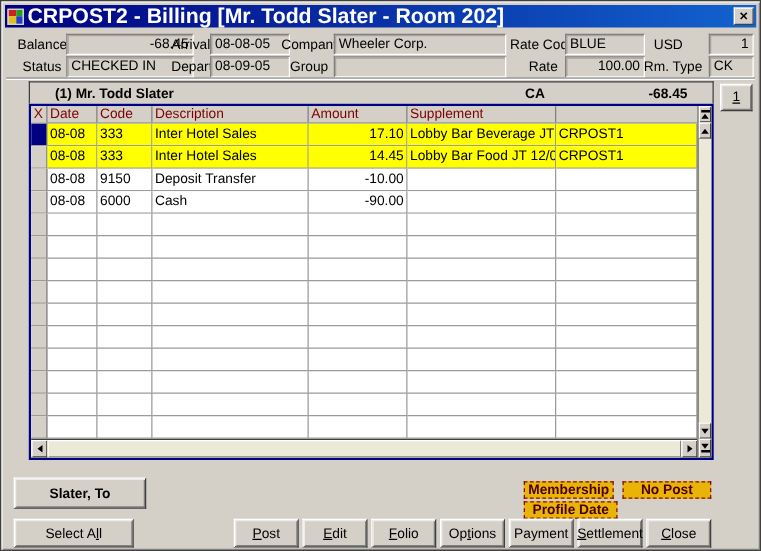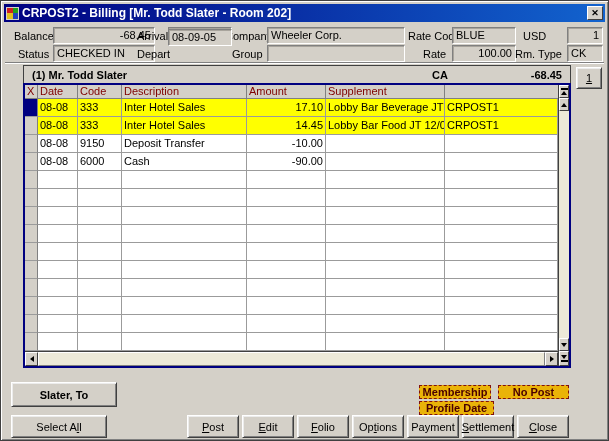--- a/index.html
+++ b/index.html
@@ -17,21 +17,21 @@
   .titlebar {
     position:absolute; left:3px; top:3px; right:3px; height:18px;
     background:linear-gradient(to right,#000080,#1263ce);
     display:flex; align-items:center; padding:0 2px;
   }
   .app-icon { width:13px; height:13px; margin-right:3px; background:#fff;
     display:grid; grid-template-columns:1fr 1fr; grid-template-rows:1fr 1fr;
     border:1px solid #d4d0c8; }
   .app-icon i:nth-child(1){background:#d02020}.app-icon i:nth-child(2){background:#20a020}
   .app-icon i:nth-child(3){background:#e0c020}.app-icon i:nth-child(4){background:#2040c0}
-  .title-text { color:#fff; font-weight:bold; font-size:12px; white-space:nowrap; flex:1; }
+  .title-text { color:#fff; font-weight:bold; font-size:17px; white-space:nowrap; flex:1; }
   .close-btn {
     width:16px; height:14px; background:#d4d0c8; font-size:9px; font-weight:bold;
     border:1px solid; border-color:#fff #404040 #404040 #fff;
     display:flex; align-items:center; justify-content:center; color:#000;
   }
 
   
   .lbl { position:absolute; height:14px; line-height:14px; white-space:nowrap; }
   .fld {
     position:absolute; height:17px; line-height:15px; background:#d4d0c8;
@@ -39,21 +39,21 @@
     box-shadow: inset 1px 1px 0 #a8a49c; padding:0 3px; white-space:nowrap; overflow:hidden;
   }
   .fld.right { text-align:right; }
   .sep { position:absolute; left:4px; right:4px; top:61px; height:2px;
     border-top:1px solid #808080; border-bottom:1px solid #fff; }
 
   
   .main { position:absolute; left:22px; top:64px; width:548px; }
   .tabstrip {
     height:18px; background:#d4d0c8; border:1px solid #404040; border-bottom:none;
-    display:flex; align-items:center; padding:0 8px; font-weight:bold;
+    display:flex; align-items:center; padding:0 20px; font-weight:bold;
   }
   .tab-title { flex:1; }
   .tab-ca { font-weight:bold; width:70px; }
   .tab-balance { font-weight:bold; width:60px; text-align:right; }
 
   .gridframe { border:2px solid #000080; display:flex; background:#fff; }
   .gridleft { width:533px; display:flex; flex-direction:column; }
   .t-head { display:flex; height:14px; background:#d4d0c8; border-bottom:1px solid #808080; }
   .t-head span { color:#7f0000; padding:0 2px; line-height:13px;
     border-right:1px solid #808080; overflow:hidden; white-space:nowrap; }
@@ -133,21 +133,21 @@
   <div class="fld" style="left:266px; top:26px; width:138px;">Wheeler Corp.</div>
   <div class="lbl" style="left:407px; top:28px;">Rate Code</div>
   <div class="fld" style="left:451px; top:26px; width:64px;">BLUE</div>
   <div class="lbl" style="left:522px; top:28px;">USD</div>
   <div class="lbl" style="left:551px; top:28px;margin-top:41px;">Prs</div>
   <div class="fld right" style="left:566px; top:26px; width:36px;">1</div>
 
   <div class="lbl" style="left:17px; top:46px;">Status</div>
   <div class="fld" style="left:52px; top:44px; width:102px;">CHECKED IN</div>
   <div class="lbl" style="left:136px; top:46px;">Depart</div>
-  <div class="fld" style="left:167px; top:28px; width:64px;">08-09-05</div>
+  <div class="fld" style="left:167px; top:44px; width:64px;">08-09-05</div>
   <div class="lbl" style="left:231px; top:46px;">Group</div>
   <div class="fld" style="left:266px; top:44px; width:138px;"></div>
   <div class="lbl" style="left:422px; top:46px;">Rate</div>
   <div class="fld right" style="left:451px; top:44px; width:64px;">100.00</div>
   <div class="lbl" style="left:514px; top:46px;">Rm. Type</div>
   <div class="fld" style="left:566px; top:44px; width:36px;">CK</div>
 
   <div class="sep"></div>
 
   <div class="btn win-num-btn">

